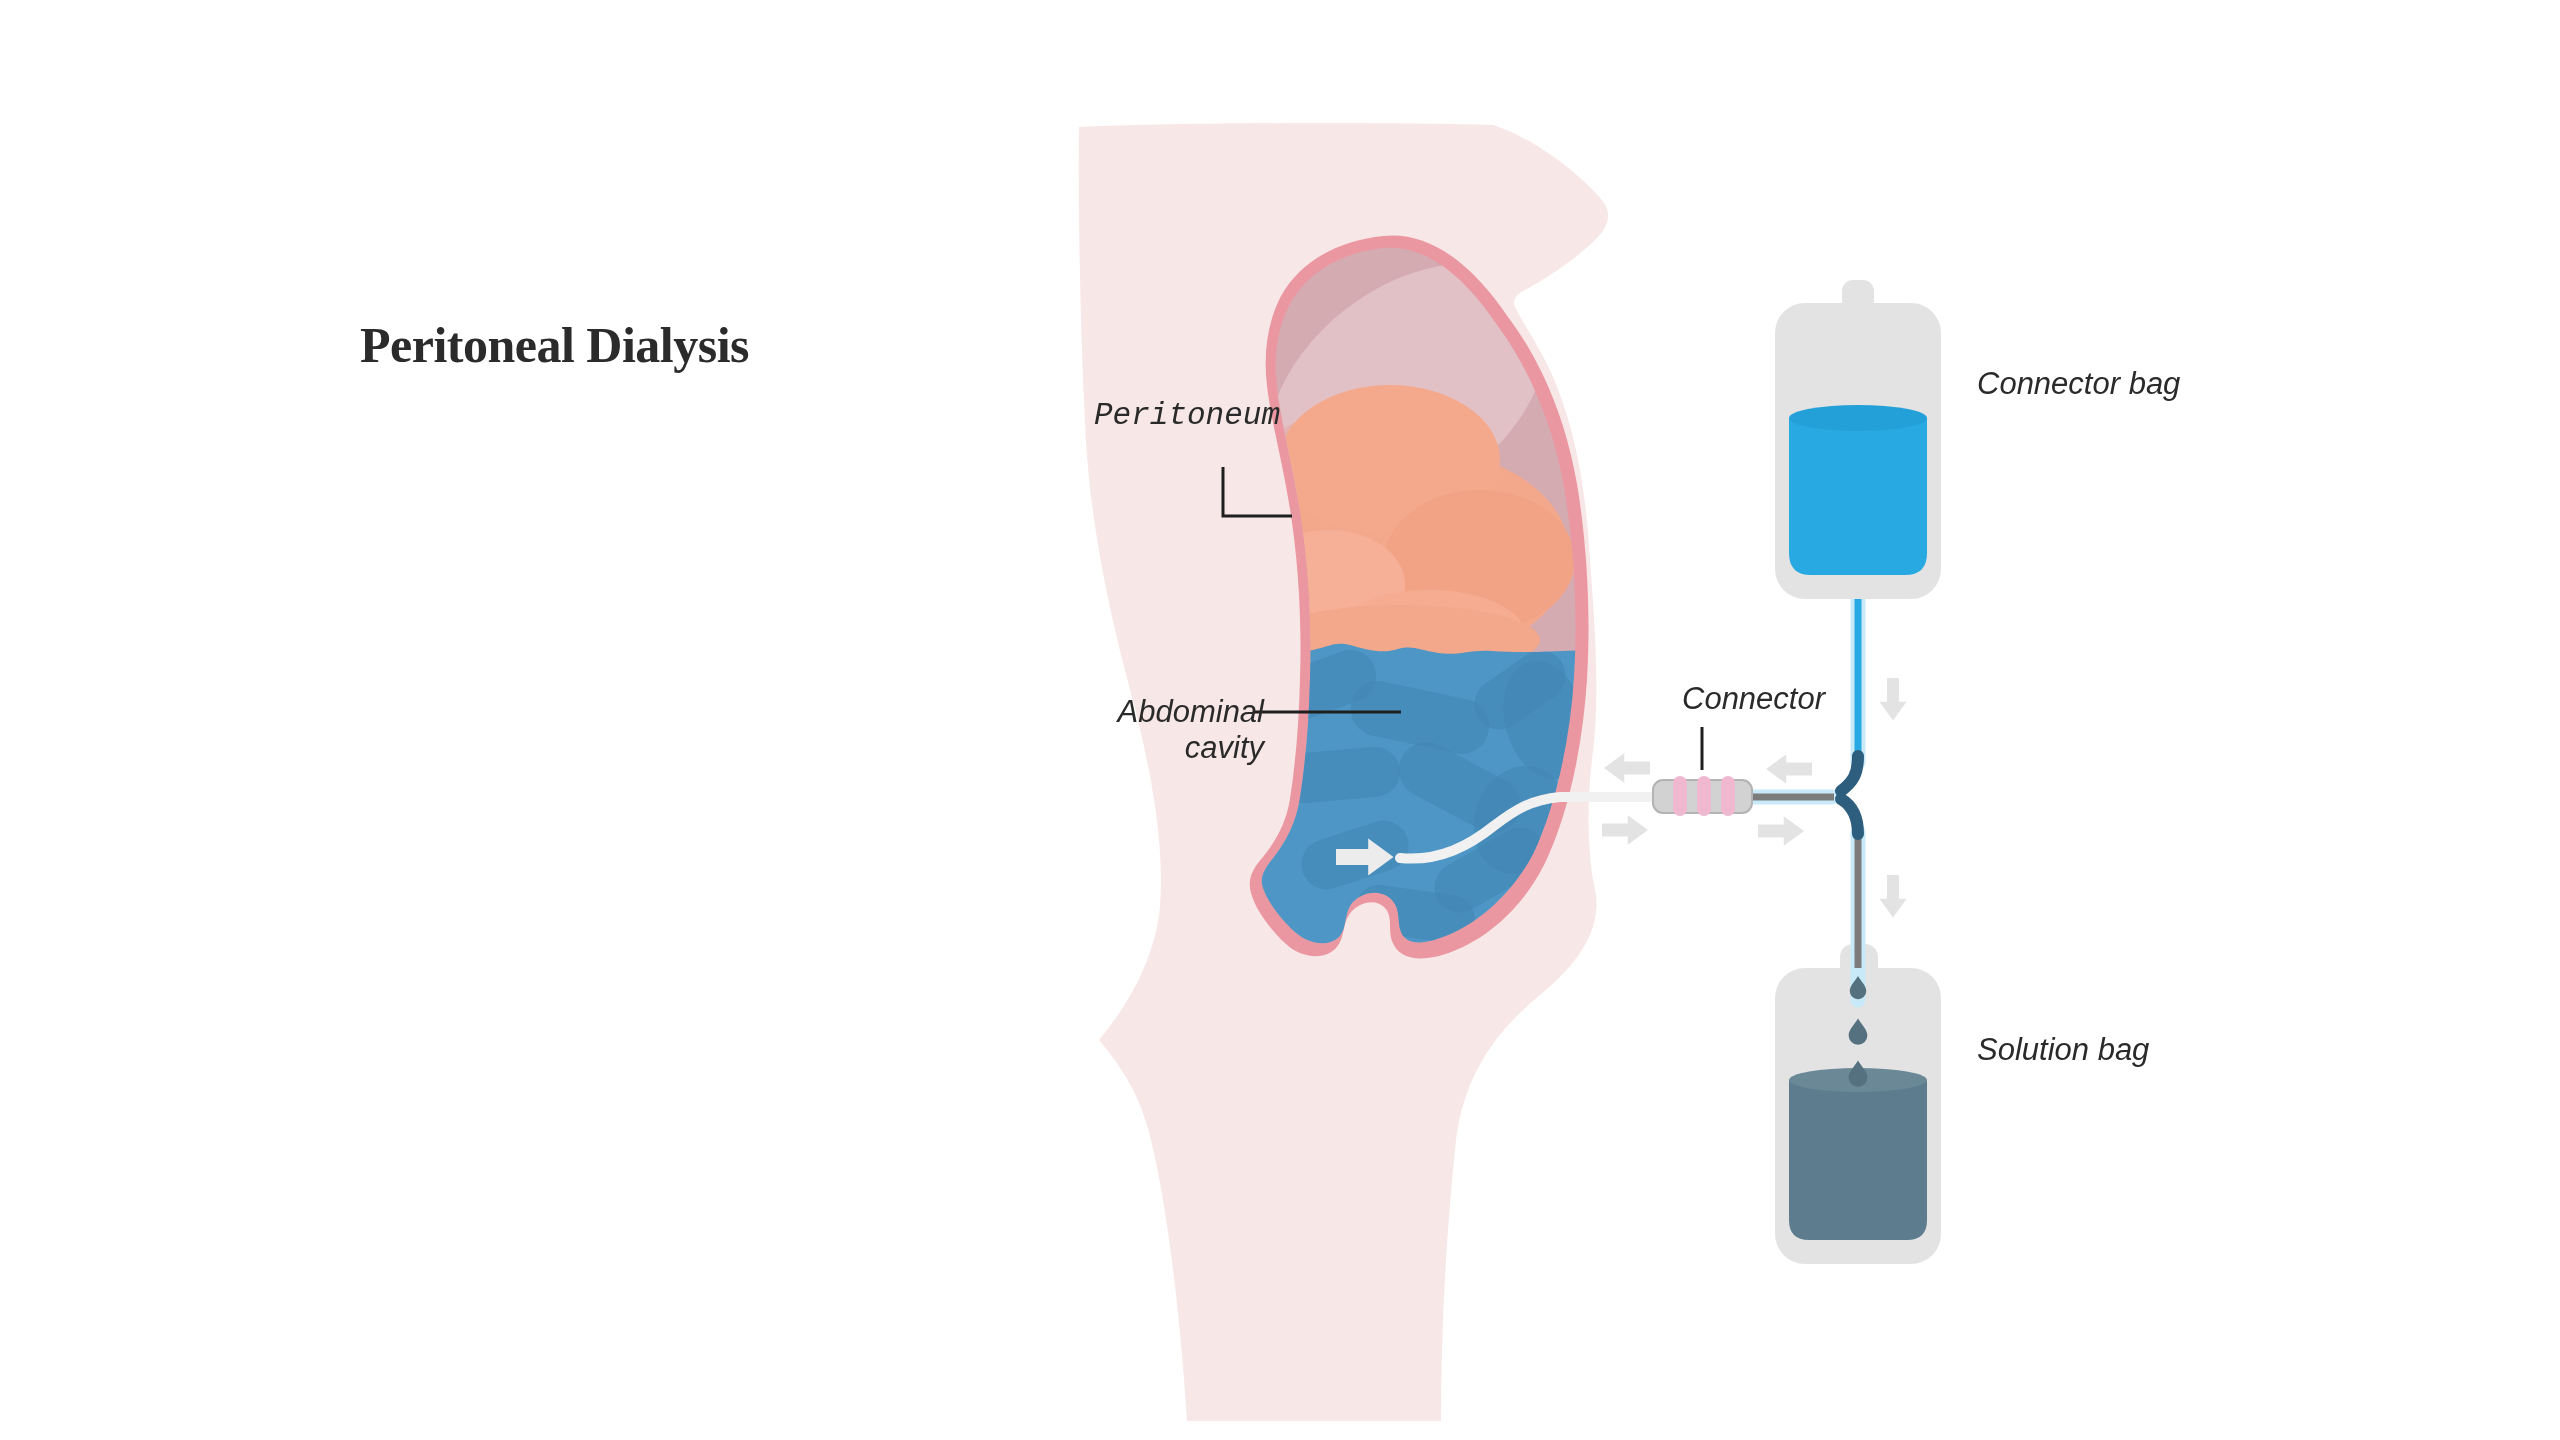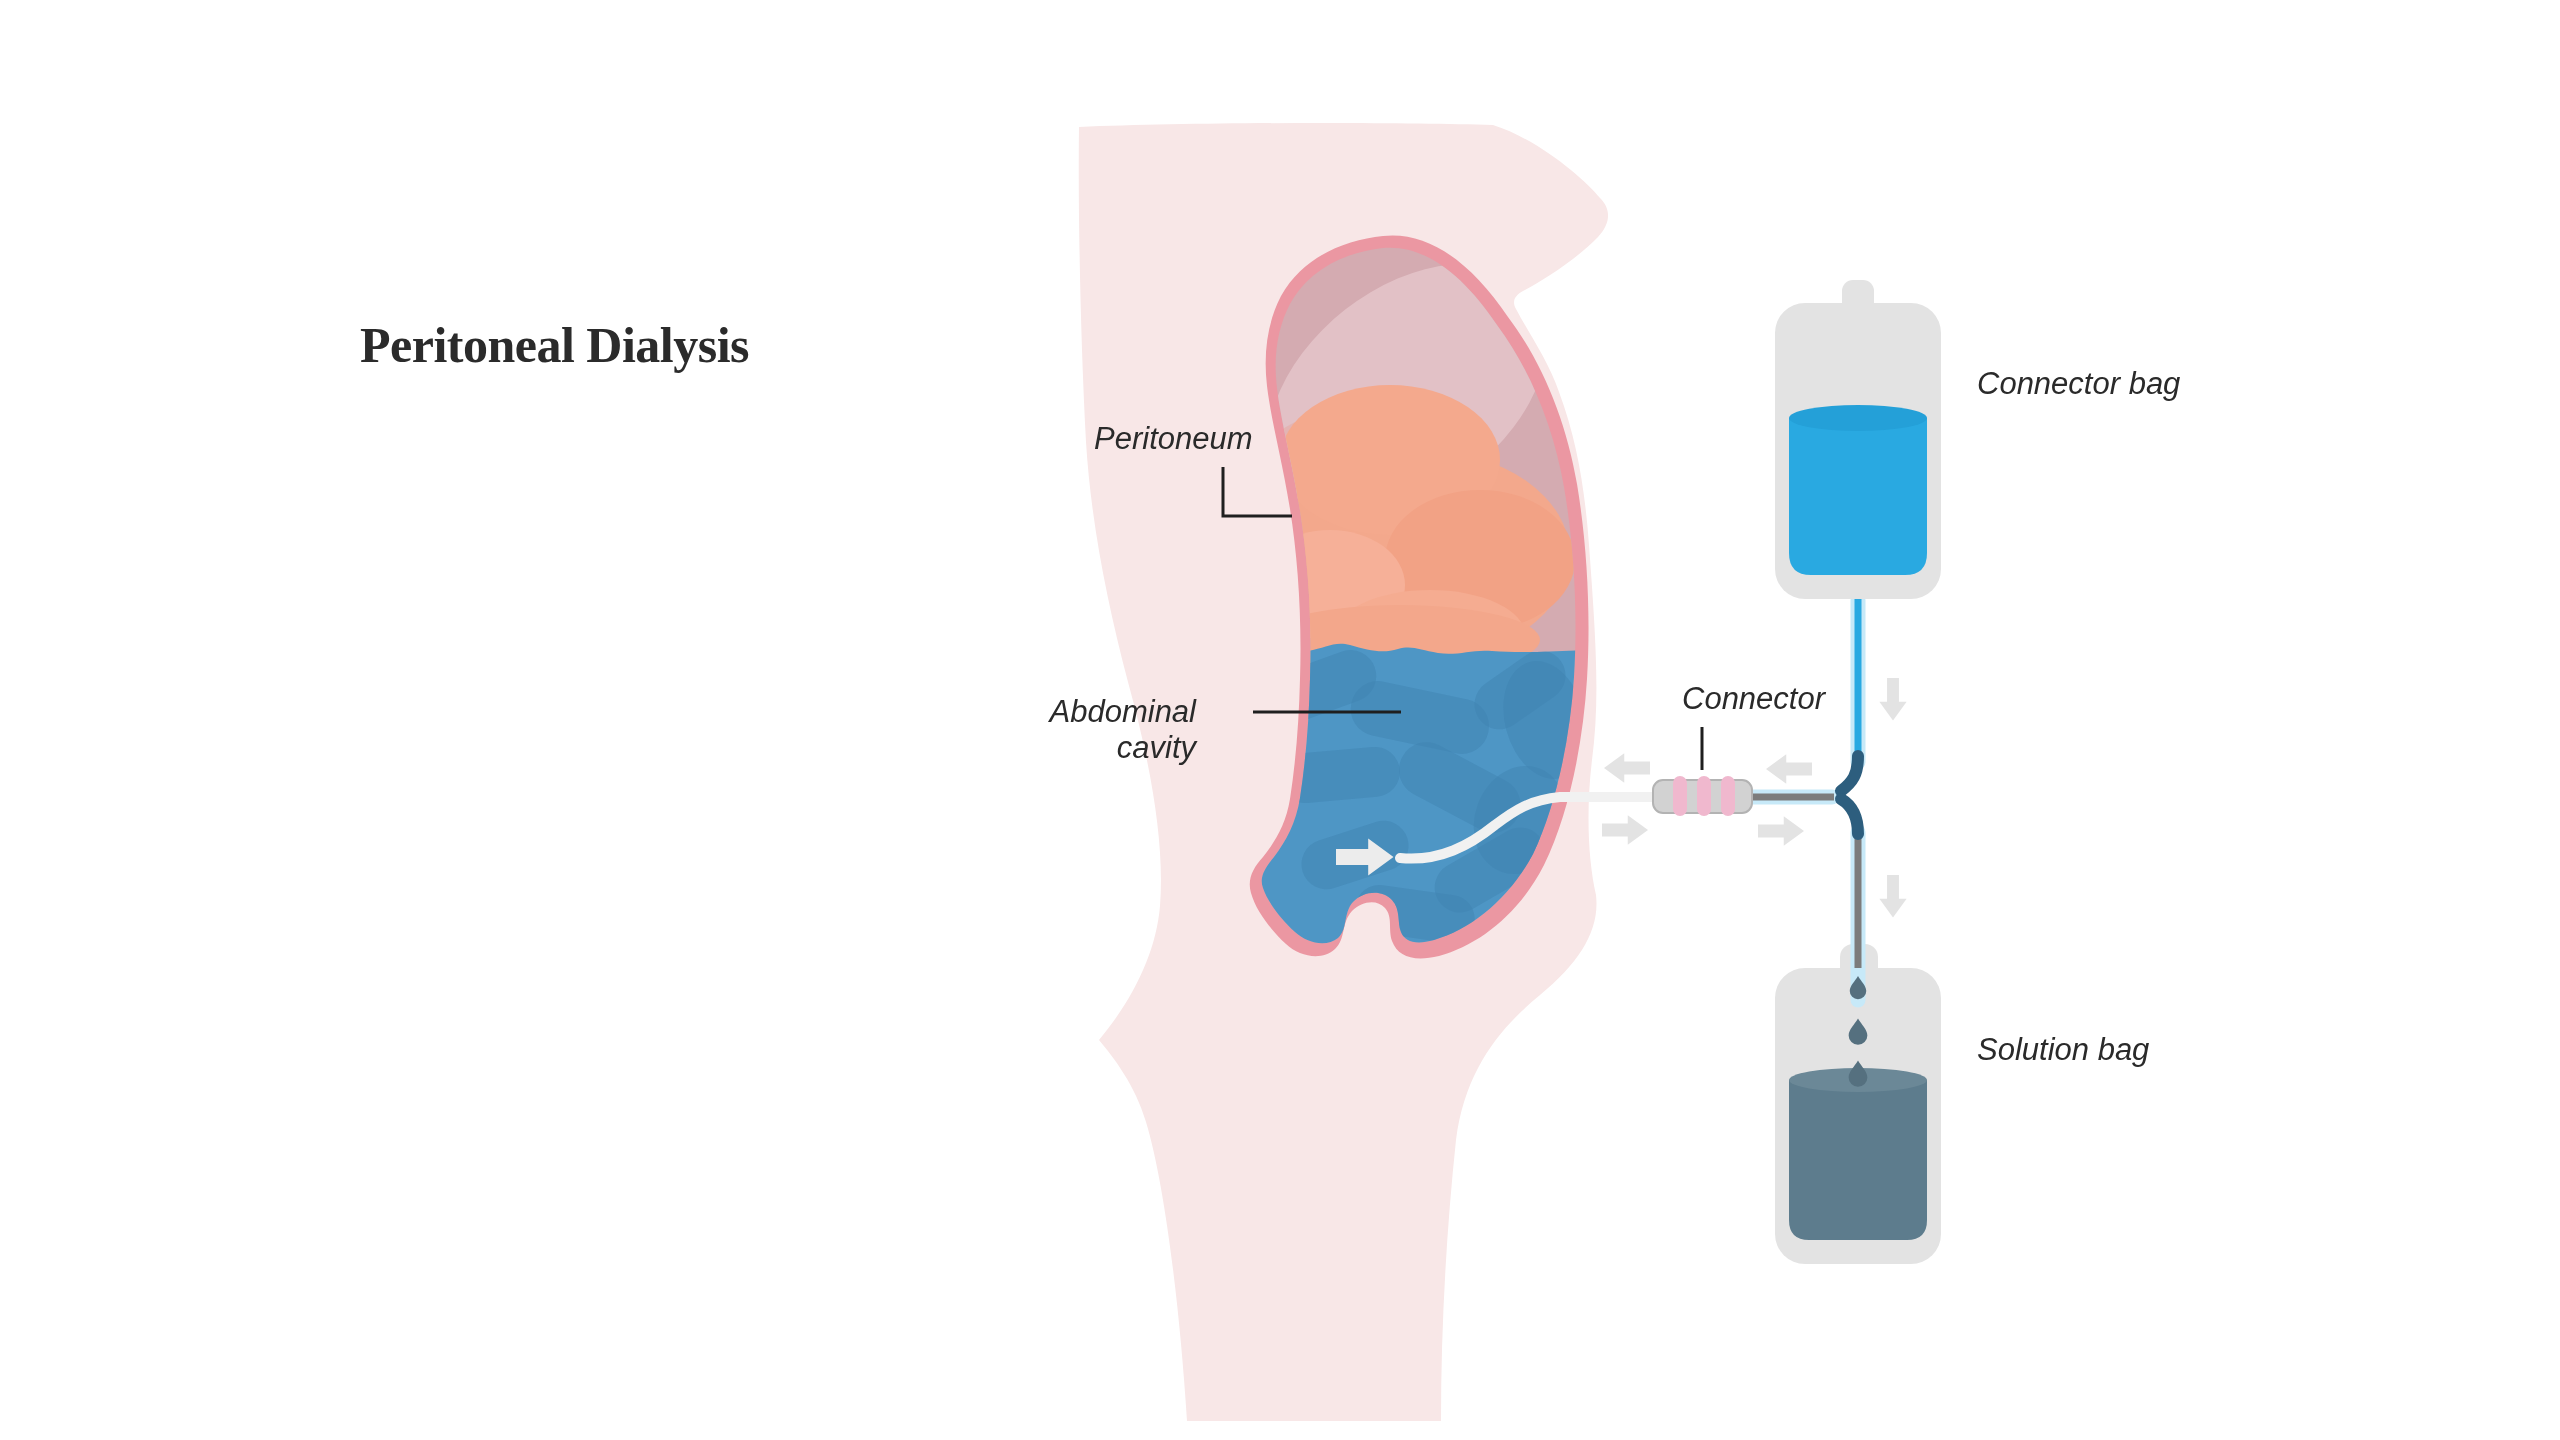--- a/index.html
+++ b/index.html
@@ -12,22 +12,22 @@
   .lbl{
     position:absolute;font-style:italic;font-size:31px;line-height:36px;
     color:var(--label-text,#2A2A2A);white-space:nowrap;
   }
   .lbl.wrap{white-space:normal;}
   .title{
     position:absolute;left:360px;top:316px;
     font-family:"Liberation Serif",serif;font-weight:700;font-size:50px;
     letter-spacing:-0.5px;color:#2B2B2B;white-space:nowrap;
   }
-  .lbl-peritoneum{left:1094px;top:421px;}
-  .lbl-abdominal{left:1010px;top:694px;width:186px;text-align:right;}
+  .lbl-peritoneum{left:1094px;top:398px;font-family:Liberation Mono, monospace;}
+  .lbl-abdominal{left:1078px;top:694px;width:186px;text-align:right;}
   .lbl-connector{left:1634px;top:681px;margin-left:48px;}
   .lbl-solution{left:1977px;top:366px;}
   .lbl-drainage{left:1977px;top:1032px;}
 
   
   .f-skin{fill:var(--body-skin,#F8E7E7);}
   .f-outline{fill:var(--abdomen-outline,#EB97A2);}
   .f-wall{fill:var(--abdomen-wall,#D4ABB1);}
   .f-high{fill:var(--peritoneum-highlight,#E2C1C6);}
   .f-fluid{fill:var(--dialysate-in-cavity,#4E96C5);}

